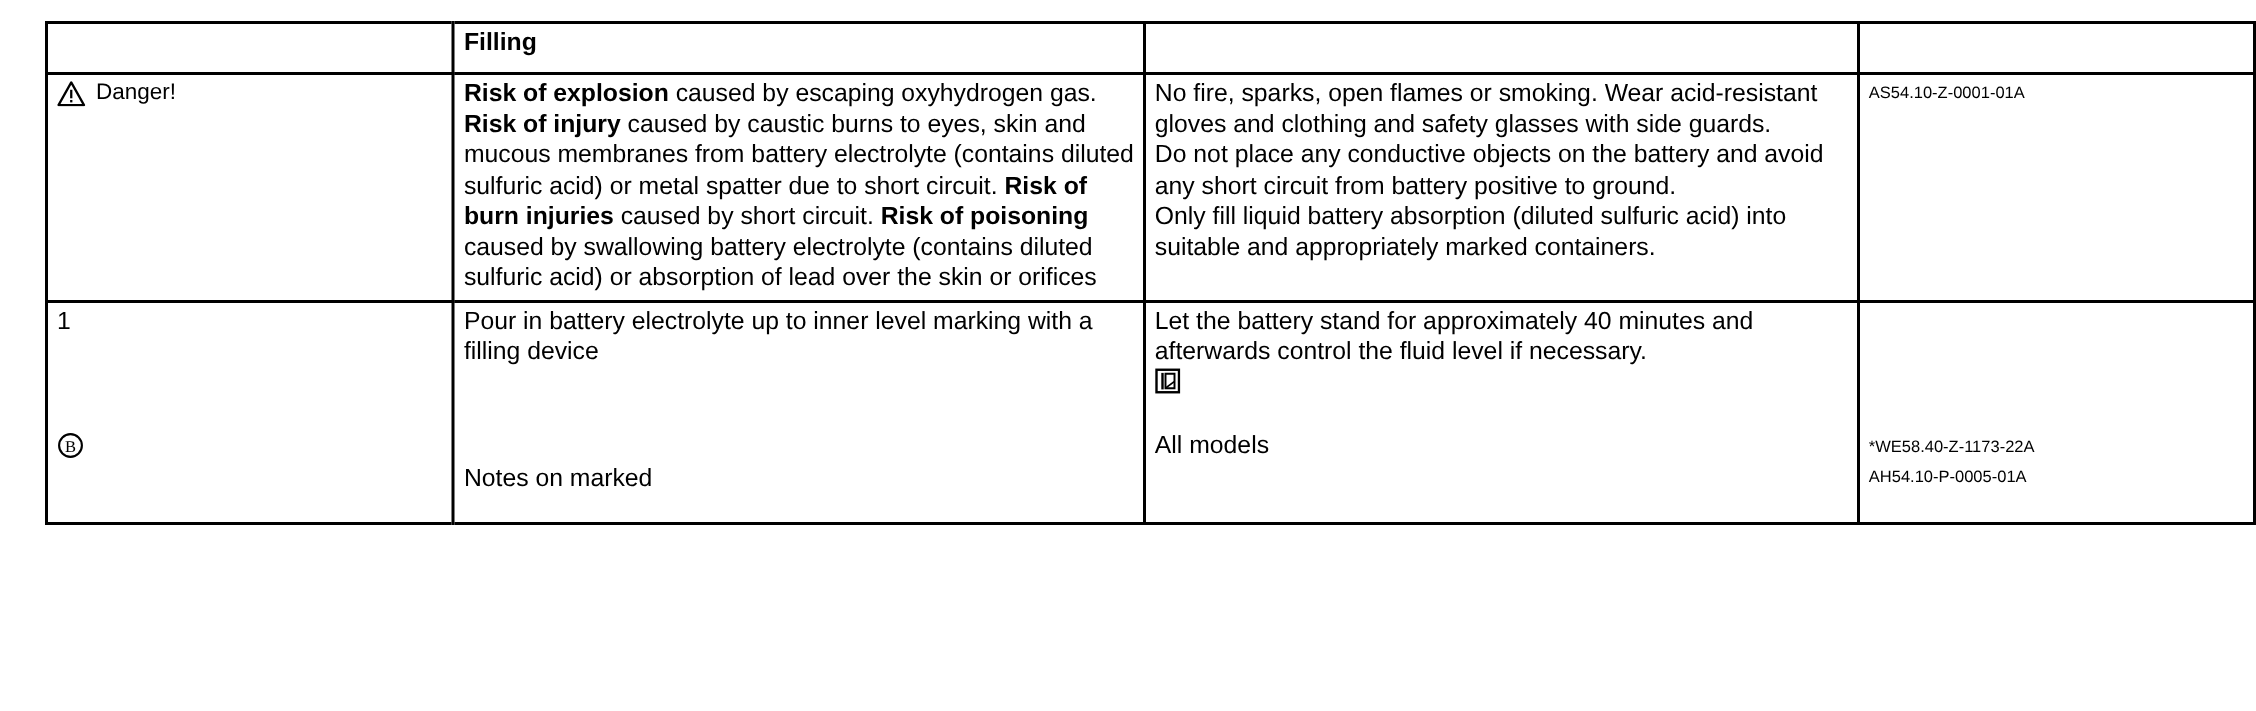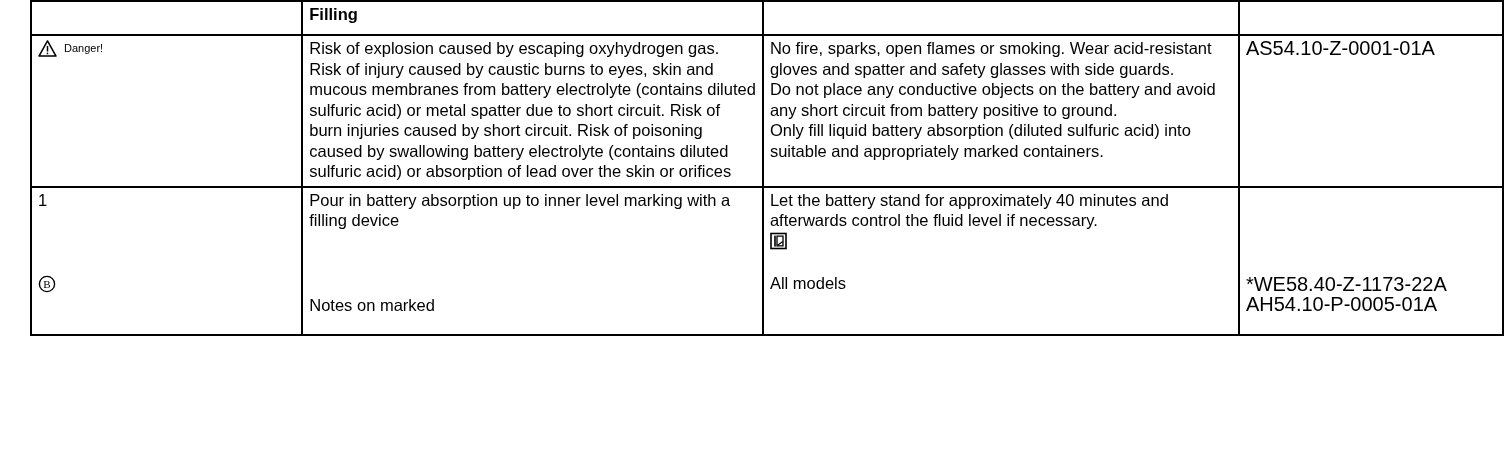--- a/index.html
+++ b/index.html
@@ -18,20 +18,21 @@
     position: relative;
     width: 1504px;
     height: 474px;
     box-sizing: border-box;
   }
   table.doc-table {
     border-collapse: collapse;
     table-layout: fixed;
     width: 1474px;
     margin-left: 30px;
+    margin-top: 14px;
     border-top: 2px solid #000;
     border-bottom: 2px solid #000;
   }
   table.doc-table td {
     vertical-align: top;
     padding: 2px 6px 4px 6px;
     font-size: 16.5px;
     line-height: 20.5px;
     border-right: 2px solid #000;
     border-bottom: 2px solid #000;
@@ -58,45 +59,45 @@
     gap: 7px;
   }
   .warn-icon {
     display: inline-block;
     width: 19px;
     height: 17px;
     margin-top: 2px;
     flex: none;
   }
   .danger-label {
-    font-size: 11px;
+    font-size: 15px;
     line-height: 20px;
   }
-  .b { font-weight: normal; }
+  .b { font-weight: bold; }
   p.para {
     margin: 0;
   }
   .cell-row2-b, .cell-row2-c { line-height: 20.5px; }
   .row3 td { height: 140px; }
   .spacer-lg { height: 42px; }
   .spacer-md { height: 22px; }
   .book-icon {
     display: inline-block;
     width: 17px;
     height: 18px;
     vertical-align: -3px;
   }
   .circ-icon {
     display: inline-block;
     width: 18px;
     height: 18px;
     vertical-align: -3px;
   }
   .doc-ref {
-    font-size: 20px;
+    font-size: 11px;
     line-height: 20.5px;
   }
   .d-bottom {
     margin-top: 0;
   }
   .nowrap { white-space: nowrap; }
 </style>
 </head>
 <body>
 
@@ -134,21 +135,21 @@
                 <rect x="9.2" y="13.4" width="1.6" height="1.7" fill="#000"></rect>
               </svg>
             </span>
             <span class="danger-label">Danger!</span>
           </div>
         </td>
         <td class="col-b">
           <p class="para"><span class="b">Risk of explosion</span><span> caused by escaping oxyhydrogen gas. </span><span class="b">Risk of injury</span><span> caused by caustic burns to eyes, skin and mucous membranes from battery electrolyte (contains diluted sulfuric acid) or metal spatter due to short circuit. </span><span class="b">Risk of burn injuries</span><span> caused by short circuit. </span><span class="b">Risk of poisoning</span><span> caused by swallowing battery electrolyte (contains diluted sulfuric acid) or absorption of lead over the skin or orifices</span></p>
         </td>
         <td class="col-c">
-          <p class="para">No fire, sparks, open flames or smoking. Wear acid-resistant gloves and spatter and safety glasses with side guards.</p>
+          <p class="para">No fire, sparks, open flames or smoking. Wear acid-resistant gloves and clothing and safety glasses with side guards.</p>
           <p class="para">Do not place any conductive objects on the battery and avoid any short circuit from battery positive to ground.</p>
           <p class="para">Only fill liquid battery absorption (diluted sulfuric acid) into suitable and appropriately marked containers.</p>
         </td>
         <td class="col-d">
           <p class="para doc-ref nowrap">AS54.10-Z-0001-01A</p>
         </td>
       </tr>
 
       <tr class="row3">
         <td class="col-a">
@@ -158,21 +159,21 @@
           <p class="para">
             <span class="circ-icon">
               <svg viewBox="0 0 18 18" width="18" height="18" aria-hidden="true">
                 <circle cx="9" cy="9" r="7.6" fill="none" stroke="#000" stroke-width="1.4"></circle>
                 <text x="9" y="13.2" font-family="Liberation Serif, serif" font-size="11" text-anchor="middle" fill="#000">B</text>
               </svg>
             </span>
           </p>
         </td>
         <td class="col-b">
-          <p class="para cell-row2-b">Pour in battery absorption up to inner level marking with a filling device</p>
+          <p class="para cell-row2-b">Pour in battery electrolyte up to inner level marking with a filling device</p>
           <div class="spacer-lg"></div>
           <div class="spacer-md"></div>
           <p class="para">Notes on marked</p>
         </td>
         <td class="col-c">
           <p class="para cell-row2-c">Let the battery stand for approximately 40 minutes and afterwards control the fluid level if necessary.</p>
           <p class="para">
             <span class="book-icon">
               <svg viewBox="0 0 17 18" width="17" height="18" aria-hidden="true">
                 <rect x="1" y="1.5" width="15" height="15" fill="none" stroke="#000" stroke-width="1.6"></rect>

